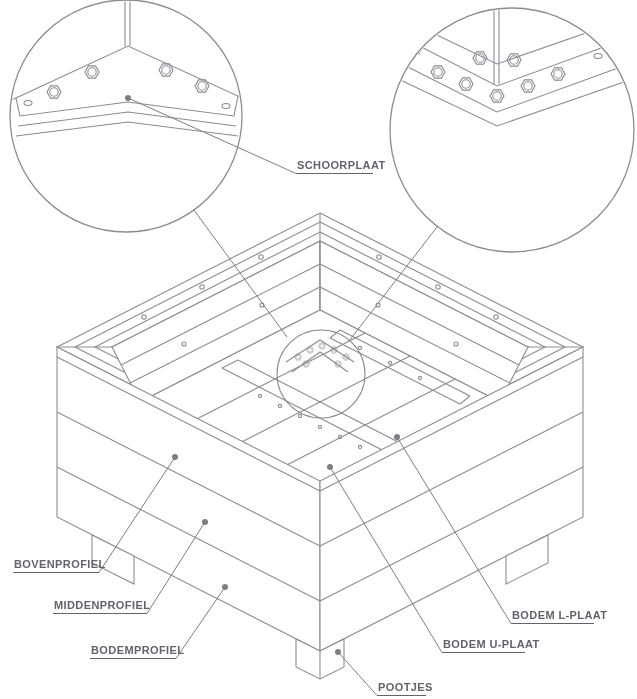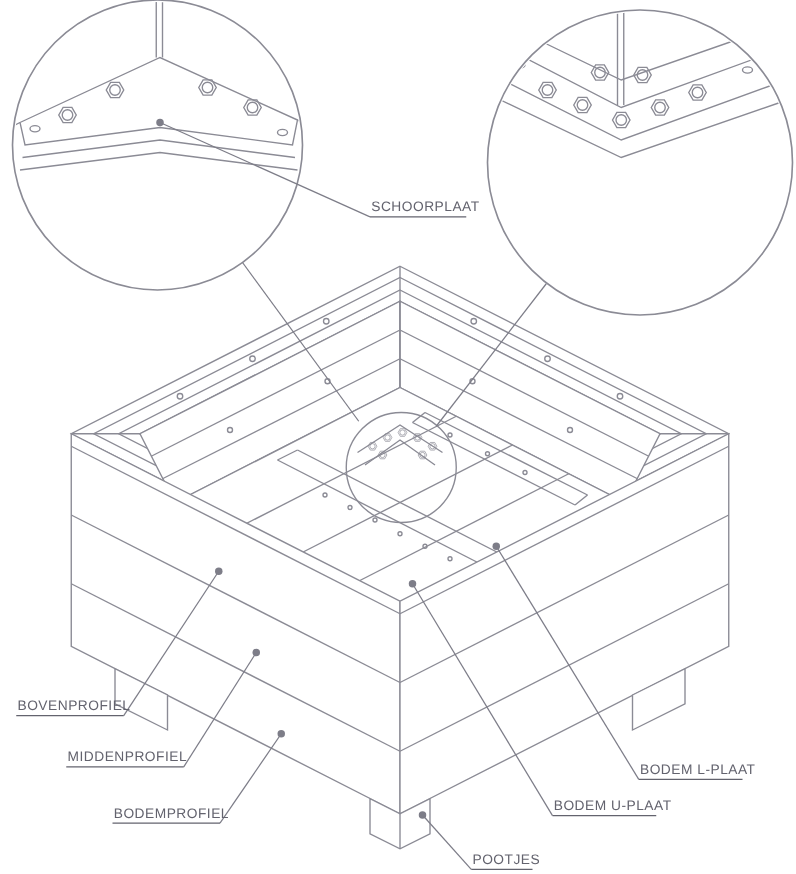--- a/index.html
+++ b/index.html
@@ -2,20 +2,21 @@
 <html><head>
 <meta charset="utf-8">
 <style>
   html,body{margin:0;padding:0;background:#ffffff;}
   .stage{
     position:relative;
     width:637px;height:699px;
     background:#ffffff;
     overflow:hidden;
     font-family:"Liberation Sans", sans-serif;
+    font-weight:bold;
   }
   svg text{
     font-family:"Liberation Sans", sans-serif;
     font-size:11px;
     letter-spacing:0.4px;
     fill:#63636e;
   }
 </style>
 </head>
 <body>

